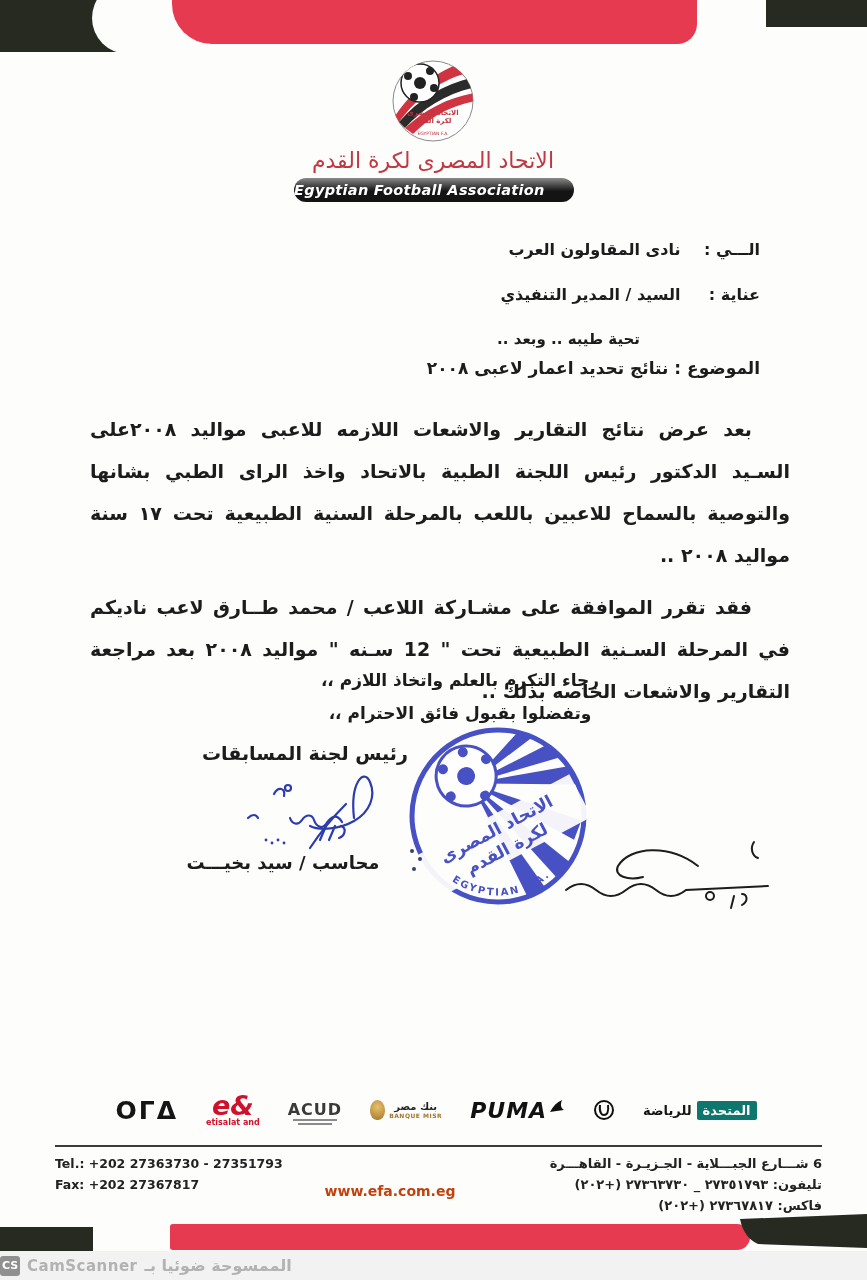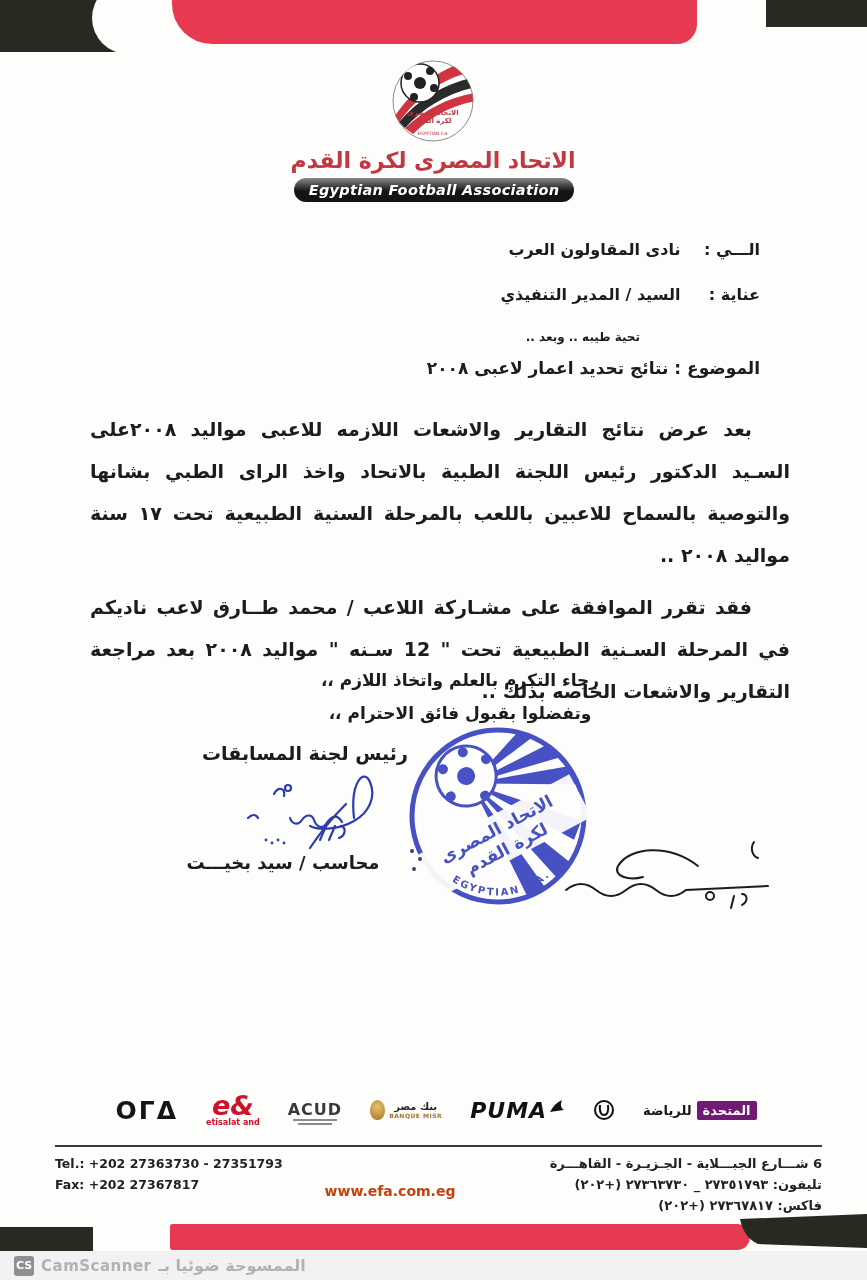--- a/index.html
+++ b/index.html
@@ -7,29 +7,29 @@
         font-family:"DejaVu Sans", sans-serif;color:#1c1c1c;}
   
   .decor-tl{position:absolute;left:0;top:0;width:126px;height:52px;background:#262a20;}
   .decor-tl-notch{position:absolute;left:92px;top:-18px;width:72px;height:72px;background:#fdfdfc;border-radius:50%;}
   .decor-top-red{position:absolute;left:172px;top:0;width:525px;height:44px;background:#e63a50;
                  border-radius:0 0 20px 40px;}
   .decor-tr{position:absolute;left:766px;top:0;width:101px;height:27px;background:#262a20;}
   
   .emblem{position:absolute;left:385px;top:58px;}
   .lh-title{position:absolute;left:233px;top:148px;width:400px;text-align:center;
-            font-size:22px;font-weight:bold;color:#c23742;direction:rtl;}
+            font-size:22px;font-weight:normal;color:#c23742;direction:rtl;}
   .lh-banner{position:absolute;left:294px;top:178px;width:280px;height:24px;border-radius:13px;
-             background:linear-gradient(#8a8a8a,#141414 55%);display:flex;align-items:center;justify-content:center;}
+             background:linear-gradient(#8a8a8a,#141414 55%);display:flex;align-items:center;justify-content:flex-start;}
   .lh-banner span{color:#fff;font-size:14.5px;font-weight:bold;font-style:italic;letter-spacing:.3px;}
   
   .recv{position:absolute;right:107px;top:240px;direction:rtl;text-align:right;font-weight:bold;}
   .recv-line{height:45px;font-size:16px;}
   .recv-lbl{display:inline-block;min-width:74px;}
-  .recv-greet{height:28px;font-size:12px;margin-right:120px;}
+  .recv-greet{height:28px;font-size:15px;margin-right:120px;}
   .recv-line.subject{font-size:17px;}
   
   .body-text{position:absolute;left:90px;width:700px;top:408px;direction:rtl;text-align:justify;
              font-size:19px;font-weight:bold;line-height:42px;}
   .body-text p{margin:0 0 10px 0;text-indent:38px;}
   .closing{position:absolute;left:240px;width:440px;top:650px;direction:rtl;text-align:center;
            font-size:17px;font-weight:bold;line-height:33px;margin-top:14px;}
   
   .signer-title{position:absolute;left:185px;top:742px;width:240px;text-align:center;direction:rtl;
                 font-size:19px;font-weight:800;}
@@ -52,37 +52,37 @@
   .sp-acud .bar{width:44px;height:2px;background:#8a8a8a;margin-top:2px;}
   .sp-bm{display:flex;align-items:center;gap:4px;}
   .sp-bm .coin{width:15px;height:20px;background:radial-gradient(circle at 50% 35%,#e7c26a,#a3742a);
                border-radius:50% 50% 45% 45%;}
   .sp-bm .col{display:flex;flex-direction:column;align-items:center;}
   .sp-bm .ar{font-size:10px;font-weight:bold;color:#222;}
   .sp-bm .en{font-size:6px;font-weight:bold;color:#a3742a;letter-spacing:.5px;}
   .sp-puma{display:flex;align-items:flex-start;gap:2px;}
   .sp-puma .word{font-size:22px;font-weight:bold;font-style:italic;color:#111;letter-spacing:1px;}
   .sp-united{display:flex;align-items:center;gap:5px;direction:rtl;font-weight:bold;}
-  .sp-united .box{background:#701a75;color:#fff;font-size:13px;padding:2px 6px;border-radius:2px;}
+  .sp-united .box{background:#0f766e;color:#fff;font-size:13px;padding:2px 6px;border-radius:2px;}
   .sp-united .txt{font-size:13px;color:#161616;}
   
   .footer-sep{position:absolute;left:55px;right:45px;top:1145px;border-top:2.5px solid #3b3b3b;}
   .footer{position:absolute;left:55px;right:45px;top:1153px;display:flex;justify-content:space-between;}
   .f-en{font-size:12.5px;font-weight:bold;line-height:21px;color:#222;}
   .f-ar{font-size:13px;font-weight:bold;line-height:21px;color:#222;direction:rtl;text-align:right;}
   .f-web{position:absolute;left:300px;top:1183px;width:180px;text-align:center;
          font-size:14px;font-weight:bold;color:#c2410c;}
   
   .decor-bl{position:absolute;left:0;top:1227px;width:93px;height:24px;background:#262a20;}
   .decor-bottom-red{position:absolute;left:170px;top:1224px;width:580px;height:26px;background:#e63a50;
                     border-radius:3px 14px 14px 3px;}
   .decor-br-svg{position:absolute;left:718px;top:1214px;}
   
   .cam{position:absolute;left:0;top:1251px;width:100%;height:29px;background:#f2f2f2;
-       display:flex;align-items:center;gap:7px;padding-left:14px;box-sizing:border-box;}
+       display:flex;align-items:center;gap:7px;padding-left:0;box-sizing:border-box;}
   .cam .cs{width:20px;height:20px;background:#909090;color:#fff;border-radius:3px;
            display:flex;align-items:center;justify-content:center;font-size:11px;font-weight:bold;}
   .cam .nm{color:#b2b2b2;font-size:15px;font-weight:bold;letter-spacing:.5px;}
   .cam .ar{color:#b2b2b2;font-size:16px;font-weight:bold;direction:rtl;}
 </style>
 </head>
 <body>
 
 <div class="page">
 

